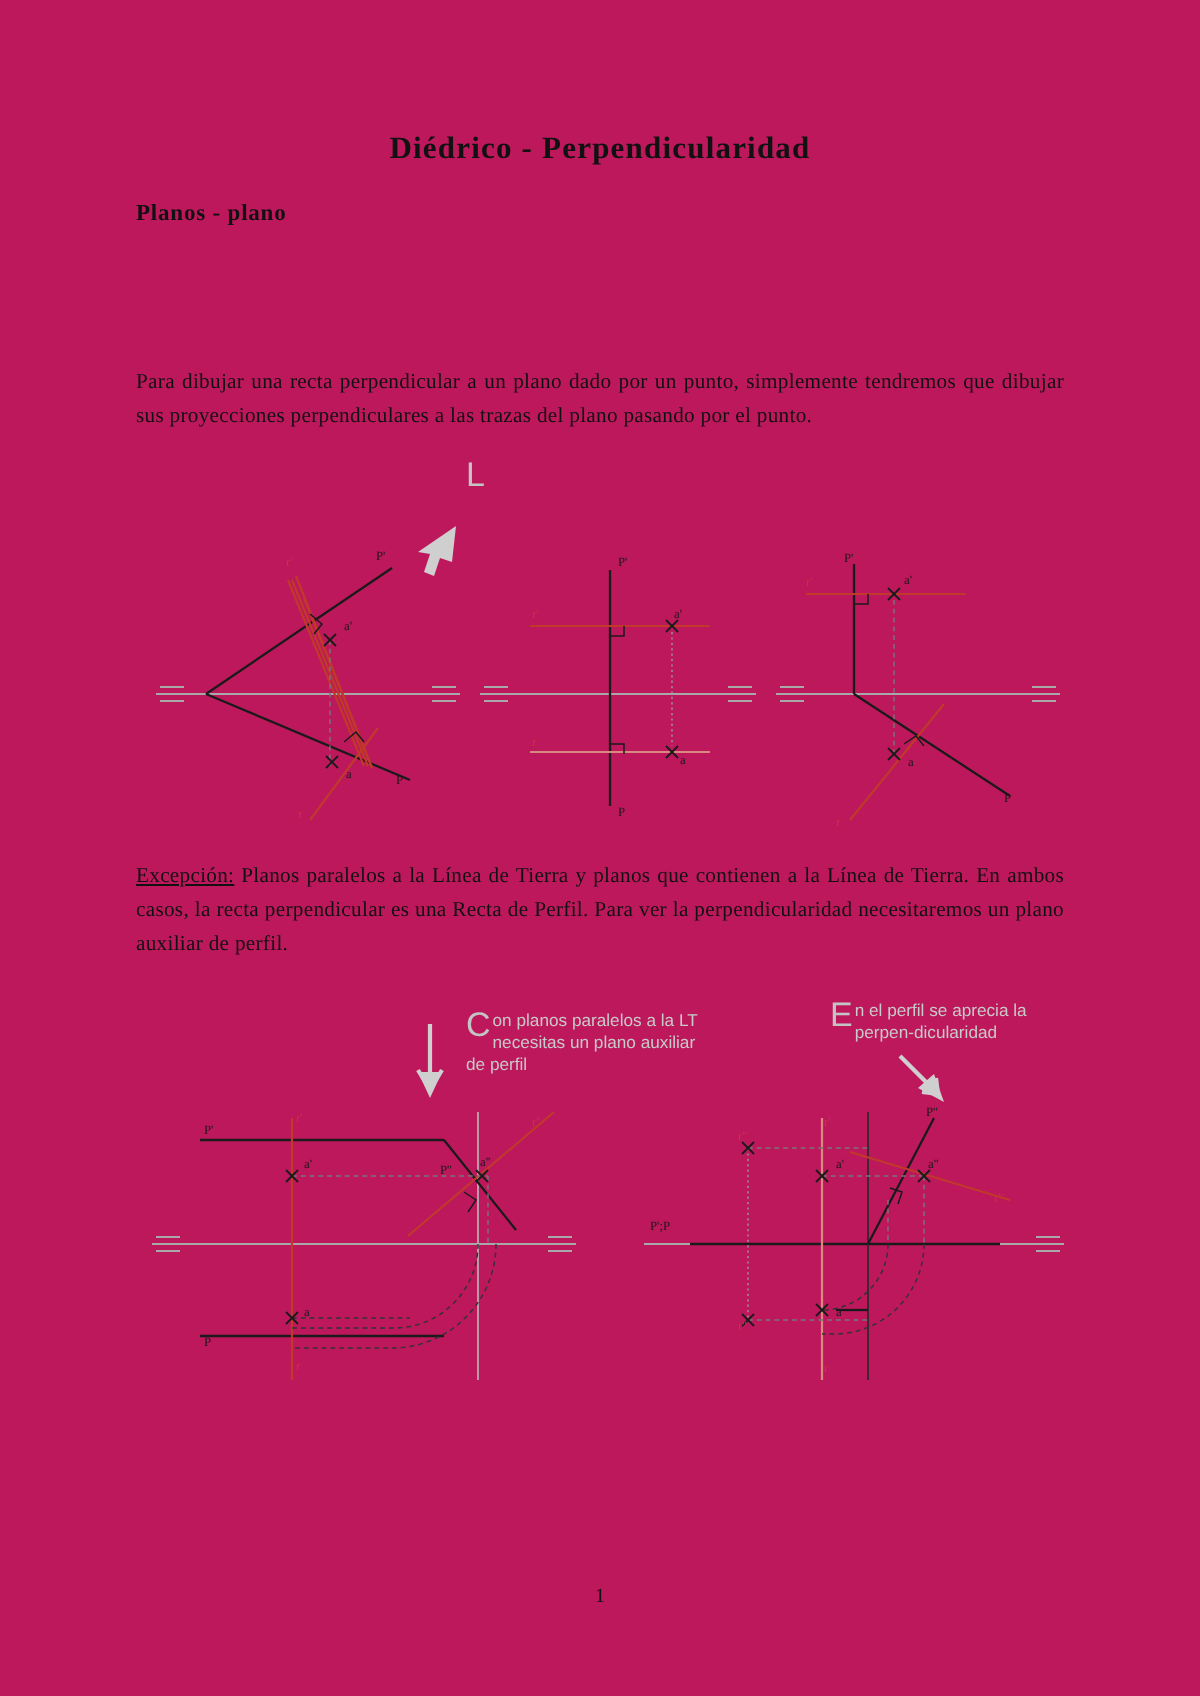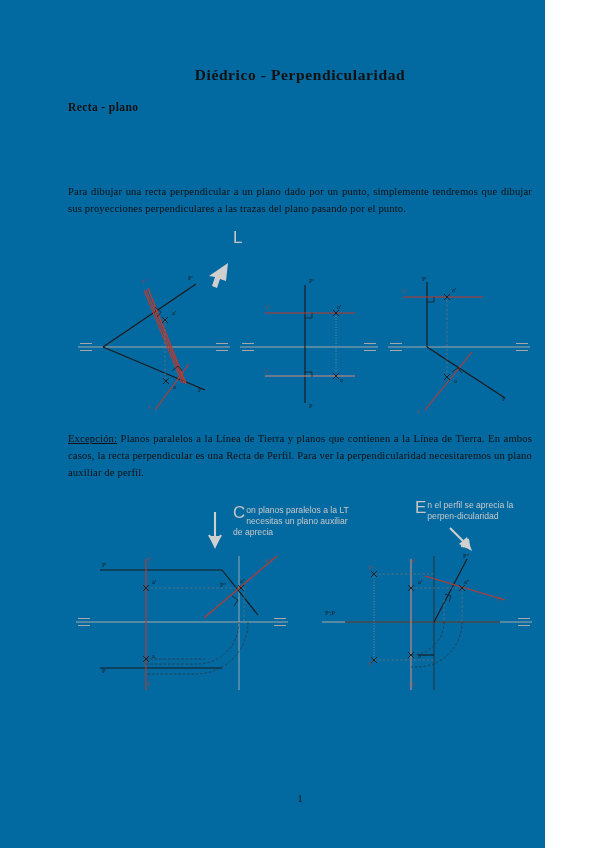--- a/index.html
+++ b/index.html
@@ -6,23 +6,23 @@
     margin: 0;
     padding: 0;
     background: #ffffff;
   }
   body {
     font-family: "Liberation Serif", "DejaVu Serif", serif;
     color: #111111;
   }
   #page {
     position: relative;
-    width: 545px;
+    width: 600px;
     height: 848px;
-    background: #0369a1;
+    background: #be185d;
     overflow: hidden;
   }
   .doc-title {
     position: absolute;
     left: 0;
     top: 66px;
     width: 600px;
     text-align: center;
     font-size: 15.5px;
     font-weight: bold;
@@ -100,33 +100,33 @@
     fill: #c0392b;
   }
 </style>
 </head>
 <body>
 
 <div id="page">
 
   <div class="doc-title">Diédrico - Perpendicularidad</div>
 
-  <div class="section-heading">Recta - plano</div>
+  <div class="section-heading">Planos - plano</div>
 
 
   <div class="para" id="para3"><span class="u-label">Excepción:</span><span> Planos paralelos a la Línea de Tierra y planos que contienen a la Línea de Tierra. En ambos casos, la recta perpendicular es una Recta de Perfil. Para ver la perpendicularidad necesitaremos un plano auxiliar de perfil.</span></div>
 
   <div class="para" id="para2">Para dibujar una recta perpendicular a un plano dado por un punto, simplemente tendremos que dibujar sus proyecciones perpendiculares a las trazas del plano pasando por el punto.</div>
 
   <div class="note" id="note1">
     <span class="dropcap">L</span>
   </div>
 
   <div class="note" id="note2">
-    <span class="dropcap">C</span><span>on planos paralelos a la LT necesitas un plano auxiliar de aprecia</span>
+    <span class="dropcap">C</span><span>on planos paralelos a la LT necesitas un plano auxiliar de perfil</span>
   </div>
 
   <div class="note" id="note3">
     <span class="dropcap">E</span><span>n el perfil se aprecia la perpen-dicularidad</span>
   </div>
 
   <div class="page-number">1</div>
 
   <svg class="svg-layer" viewBox="0 0 600 848">
     <defs>

